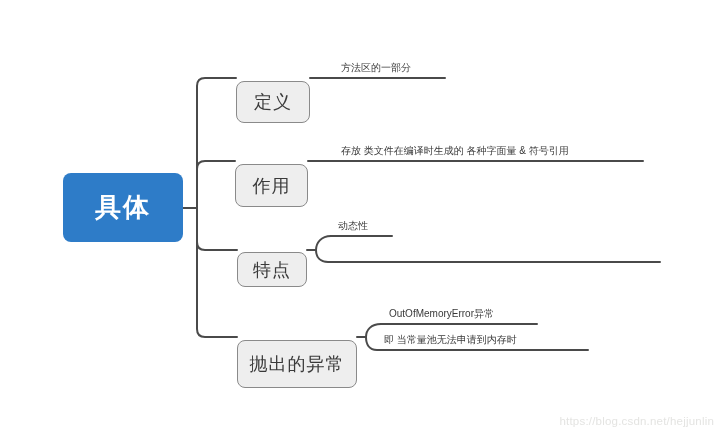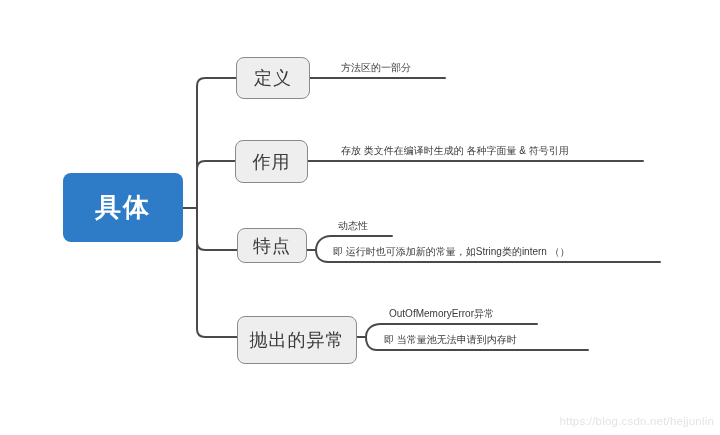--- a/index.html
+++ b/index.html
@@ -49,20 +49,21 @@
     font-size: 26px;
     font-weight: bold;
     letter-spacing: 2px;
   }
   .branch-node {
     background: #eeeeee;
     border: 1.5px solid #8a8a8a;
     color: #3a3a3a;
     font-size: 18px;
     letter-spacing: 1px;
+    margin-top: 24px;
   }
   .bn-definition { left: 236px; top: 57px;  width: 74px;  height: 42px; }
   .bn-function   { left: 235px; top: 140px; width: 73px;  height: 43px; }
   .bn-features   { left: 237px; top: 228px; width: 70px;  height: 35px; }
   .bn-exceptions { left: 237px; top: 316px; width: 120px; height: 48px; }
   .leaf {
     position: absolute;
     color: #3a3a3a;
     font-size: 10px;
     line-height: 15px;
@@ -132,19 +133,18 @@
     <span>特点</span>
   </div>
 
   <div class="node branch-node bn-exceptions">
     <span>抛出的异常</span>
   </div>
 
   <div class="leaf lf-1">方法区的一部分</div>
   <div class="leaf lf-2">存放 类文件在编译时生成的 各种字面量 &amp; 符号引用</div>
   <div class="leaf lf-3">动态性</div>
-  <div class="leaf lf-4">即 运行时也可添加新的常量，如String类的intern （）</div>
   <div class="leaf lf-5">OutOfMemoryError异常</div>
   <div class="leaf lf-6">即 当常量池无法申请到内存时</div>
 
   <div class="watermark">https://blog.csdn.net/hejjunlin</div>
 
 </div>
 
 </body></html>

